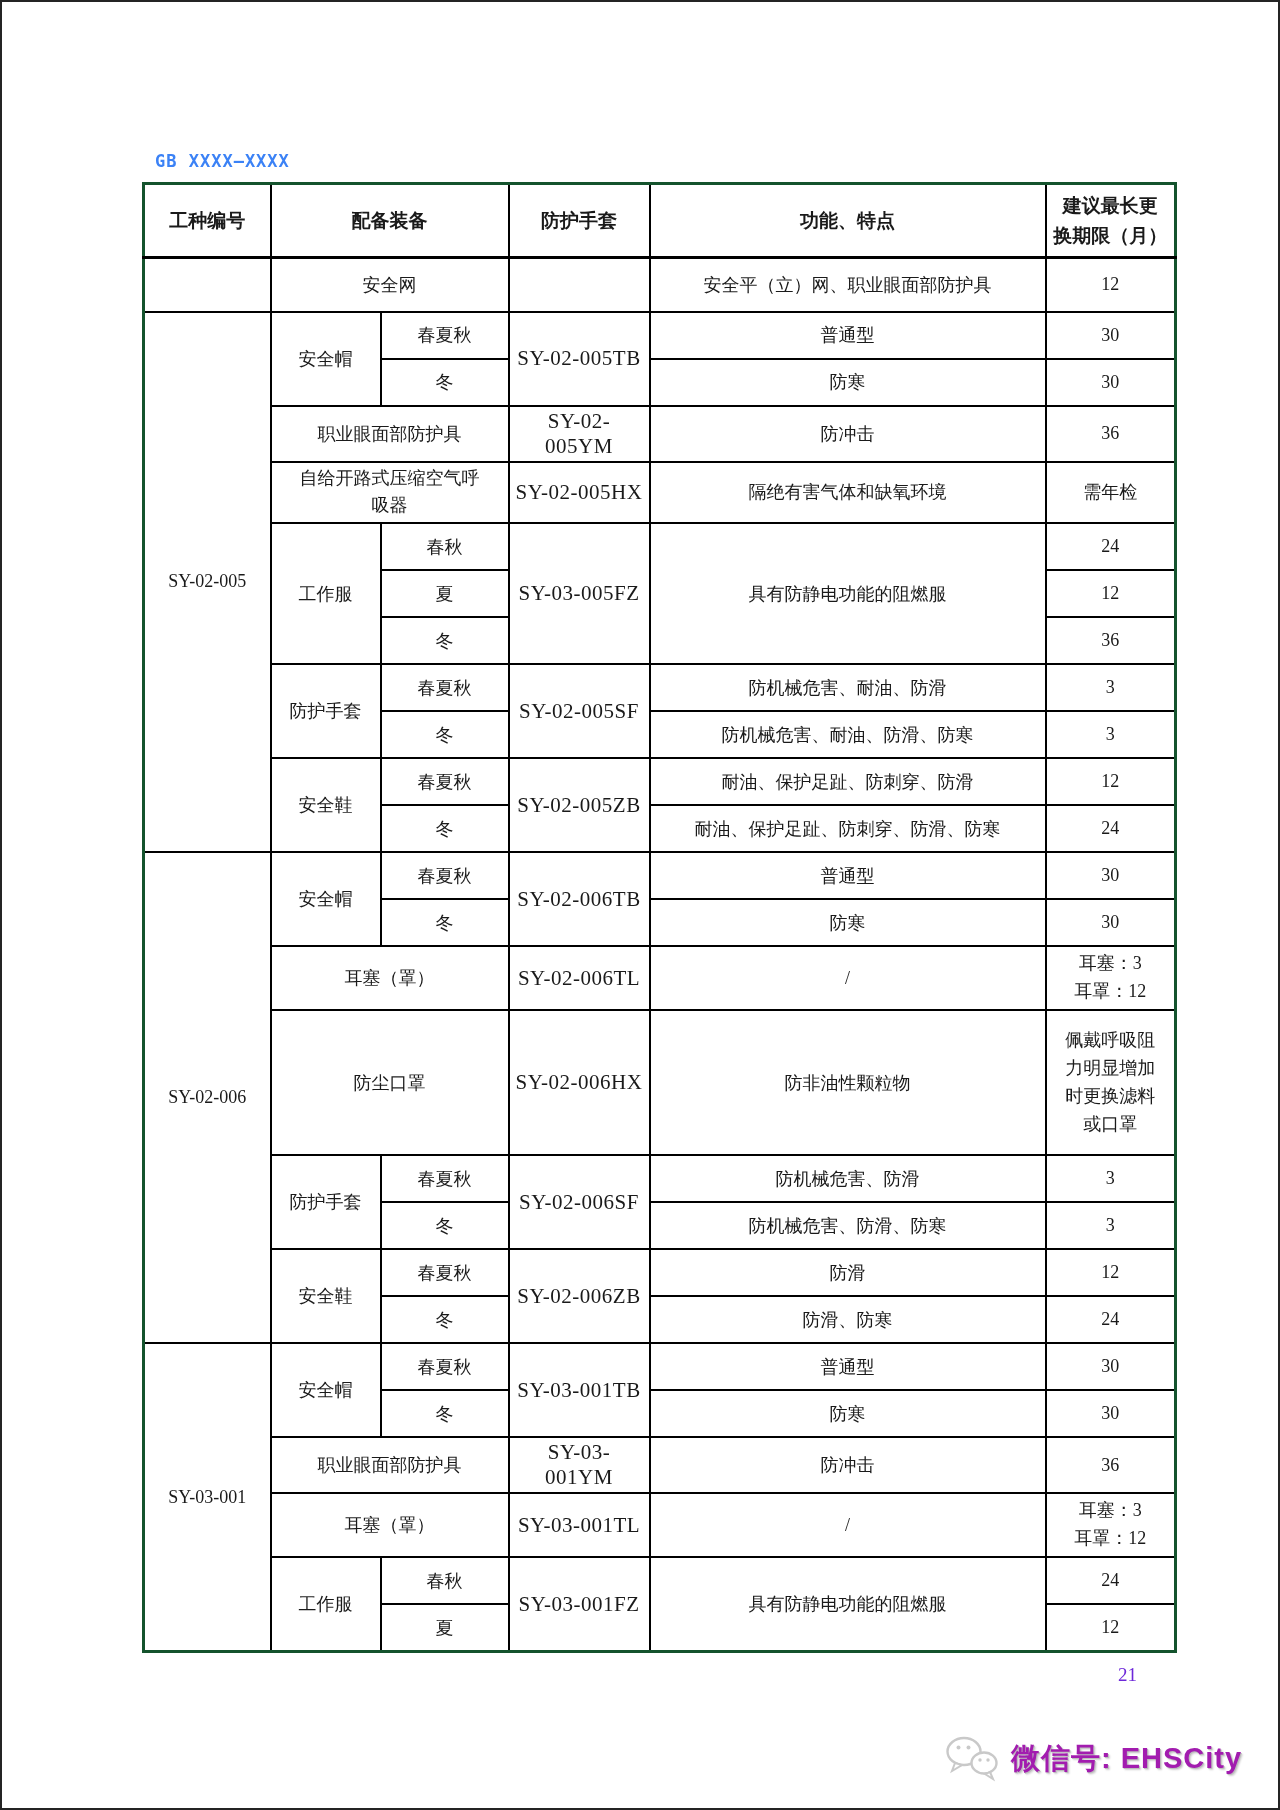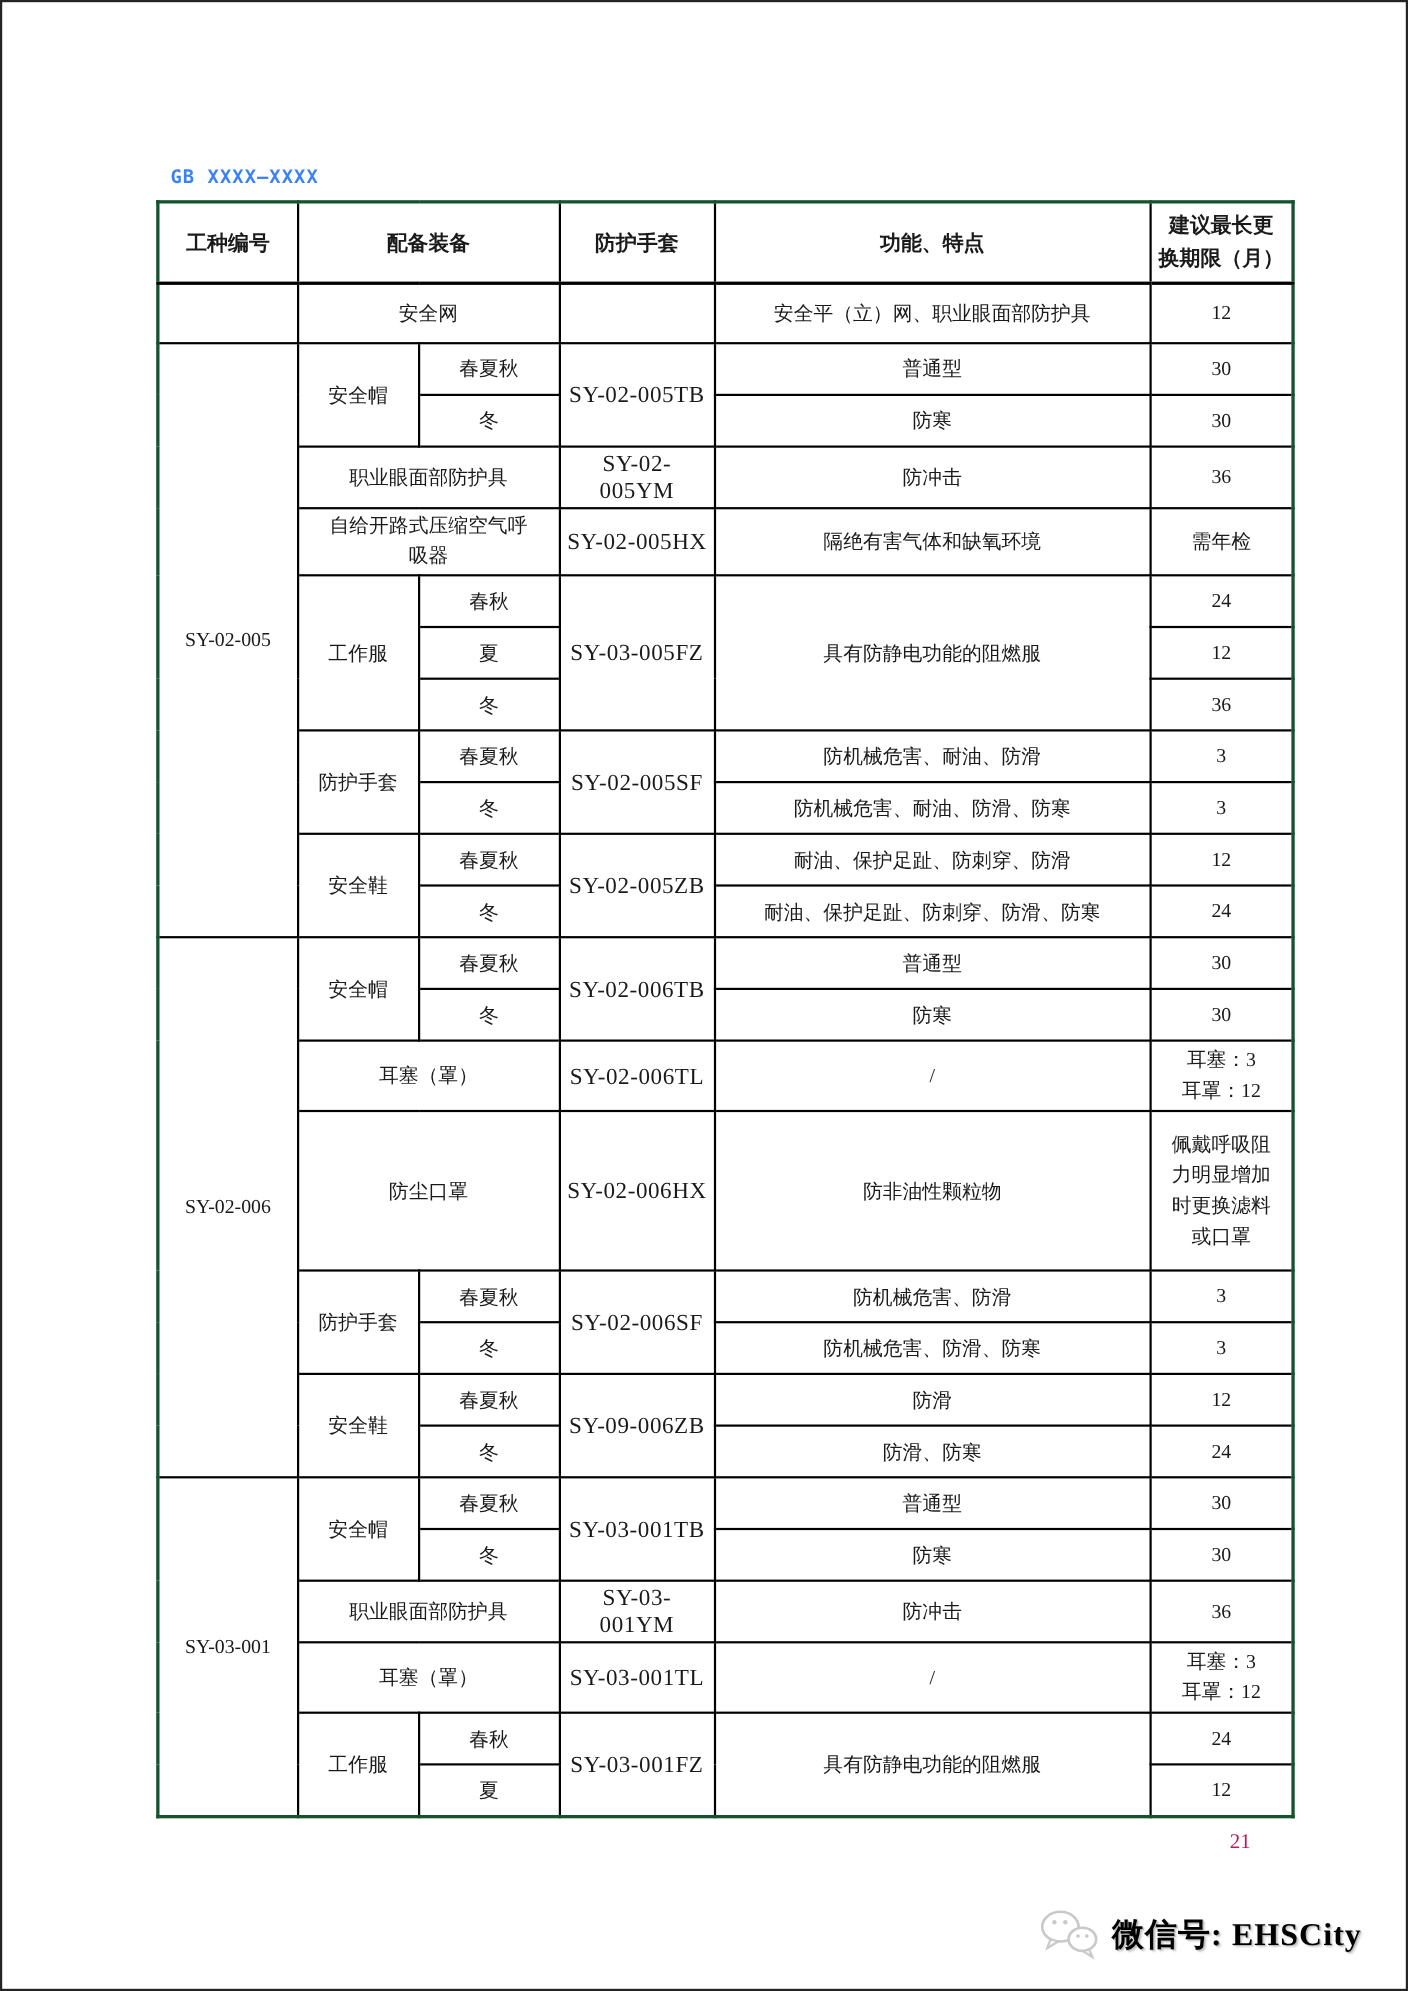--- a/index.html
+++ b/index.html
@@ -30,30 +30,30 @@
   tr.h54{height:54px;}
   tr.h47{height:47px;}
   tr.h84{height:60px;}
   tr.h76{height:64px;}
   tr.h145{height:145px;}
   td.sec-top{border-top:3px solid #000;}
   td.feat{text-align:left;padding-left:12px;padding-right:8px;}
   .pre{white-space:pre-line;line-height:1.55;}
   td.code{font-size:21px;letter-spacing:0.5px;}
   .page-number{
-    position:absolute;left:1116px;top:1662px;font-size:19px;color:#be185d;
+    position:absolute;left:1116px;top:1662px;font-size:19px;color:#6d28d9;
     font-family:"Liberation Serif","DejaVu Serif",serif;
   }
   .watermark{
     position:absolute;left:941px;top:1731px;height:52px;
     display:flex;align-items:center;gap:10px;
   }
   .watermark .wm-text{
-    font-family:Liberation Serif, serif;
-    font-size:29px;font-weight:bold;color:#000000;
+    font-family:Liberation Sans, sans-serif;
+    font-size:29px;font-weight:bold;color:#a21caf;
     text-shadow:1px 1px 0 #bdbdbd,2px 2px 2px #cfcfcf;
     letter-spacing:1px;white-space:nowrap;
   }
   .wm-icon{flex:0 0 auto;}
 </style>
 </head>
 <body>
 
 <div class="page">
 
@@ -190,21 +190,21 @@
       <td>3</td>
     </tr>
     <tr class="h47">
       <td>冬</td>
       <td class="feat">防机械危害、防滑、防寒</td>
       <td>3</td>
     </tr>
     <tr class="h47">
       <td rowspan="2">安全鞋</td>
       <td>春夏秋</td>
-      <td rowspan="2" class="code">SY-09-006ZB</td>
+      <td rowspan="2" class="code">SY-02-006ZB</td>
       <td class="feat">防滑</td>
       <td>12</td>
     </tr>
     <tr class="h47">
       <td>冬</td>
       <td class="feat">防滑、防寒</td>
       <td>24</td>
     </tr>
 
     <tr class="h47">

